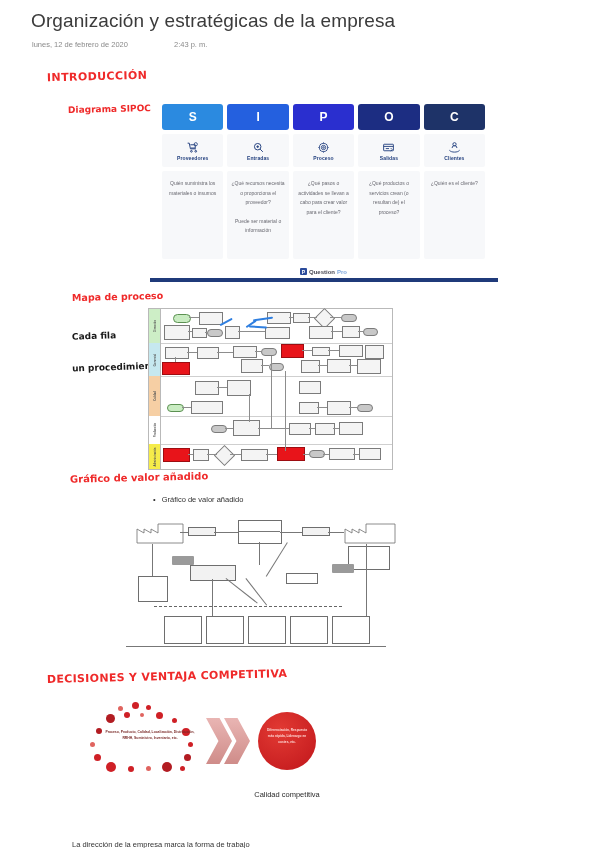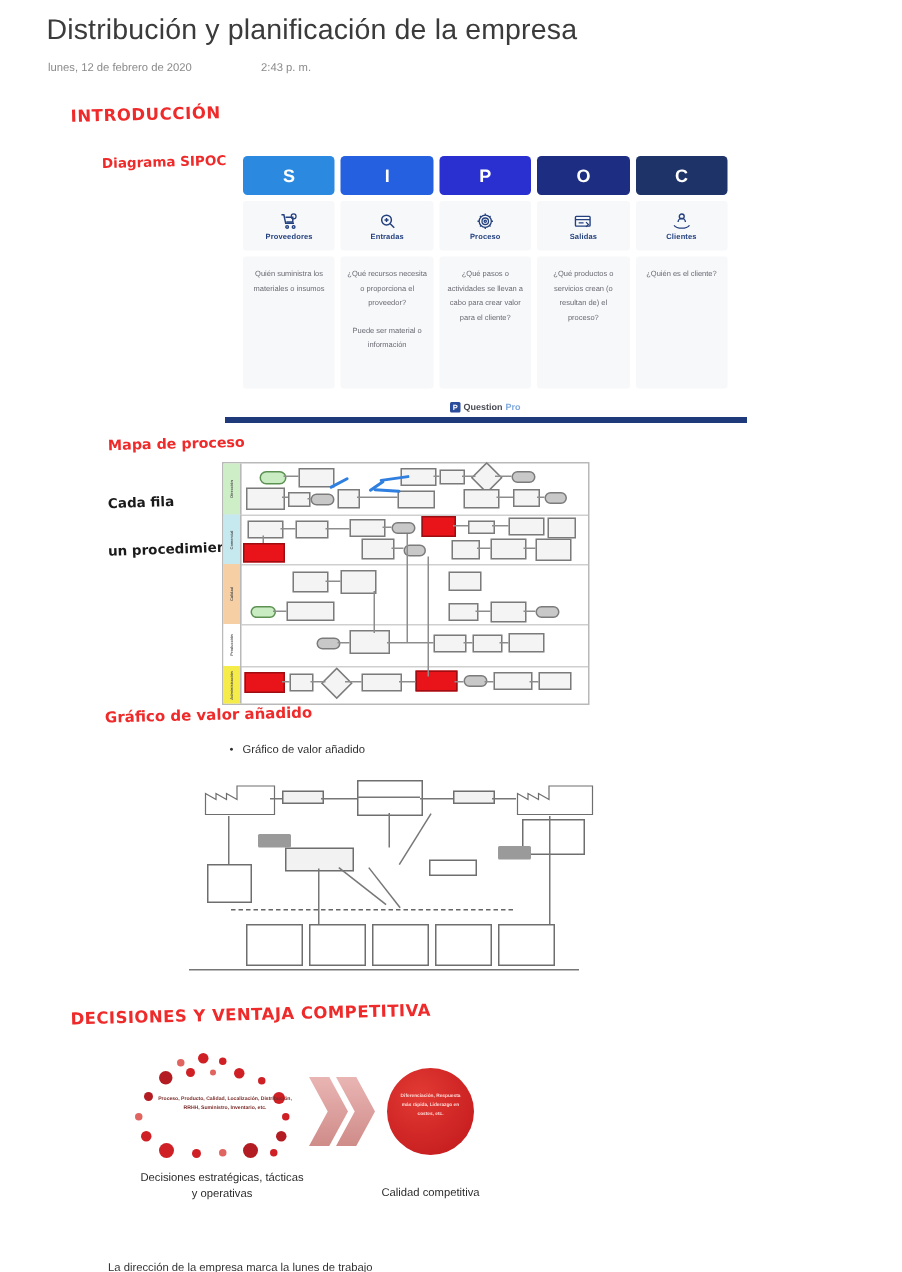--- a/index.html
+++ b/index.html
@@ -102,21 +102,21 @@
            color:#2b2b2b;}
   #cap-left{left:4px;top:80px;width:112px;}
   #cap-right{left:152px;top:90px;width:94px;}
 
   #foot-line{position:absolute;left:72px;top:840px;font-size:7.5px;color:#333;
              white-space:nowrap;}
 </style>
 </head>
 <body>
 
-<div class="page-title">Distribución y planificación de la empresa</div>
+<div class="page-title">Organización y estratégicas de la empresa</div>
 <div class="meta-row">
   <span>lunes, 12 de febrero de 2020</span>
   <span class="meta-time">2:43 p. m.</span>
 </div>
 
 <div class="hand hand-red" id="hw-intro">INTRODUCCIÓN</div>
 <div class="hand hand-red" id="hw-sipoc">Diagrama SIPOC</div>
 <div class="hand hand-red" id="hw-mapa">Mapa de proceso</div>
 <div class="hand hand-black" id="hw-cada">Cada fila</div>
 <div class="hand hand-black" id="hw-proc">un procedimiento</div>
@@ -419,17 +419,16 @@
   <div class="dot" style="left:92px;top:66px;width:5px;height:5px;"></div>
   <div id="dec-center-txt">Proceso, Producto, Calidad, Localización, Distribución, RRHH, Suministro, Inventario, etc.</div>
 
   <div class="chev" id="chev1"></div>
   <div class="chev" id="chev2"></div>
 
   <div id="red-circle">
     <div id="red-circle-txt">Diferenciación, Respuesta más rápida, Liderazgo en costes, etc.</div>
   </div>
 
-  <div class="dec-cap" id="cap-left">Decisiones estratégicas, tácticas y operativas</div>
   <div class="dec-cap" id="cap-right">Calidad competitiva</div>
 </div>
 
-<div id="foot-line">La dirección de la empresa marca la lunes de trabajo</div>
+<div id="foot-line">La dirección de la empresa marca la forma de trabajo</div>
 
 </body></html>

